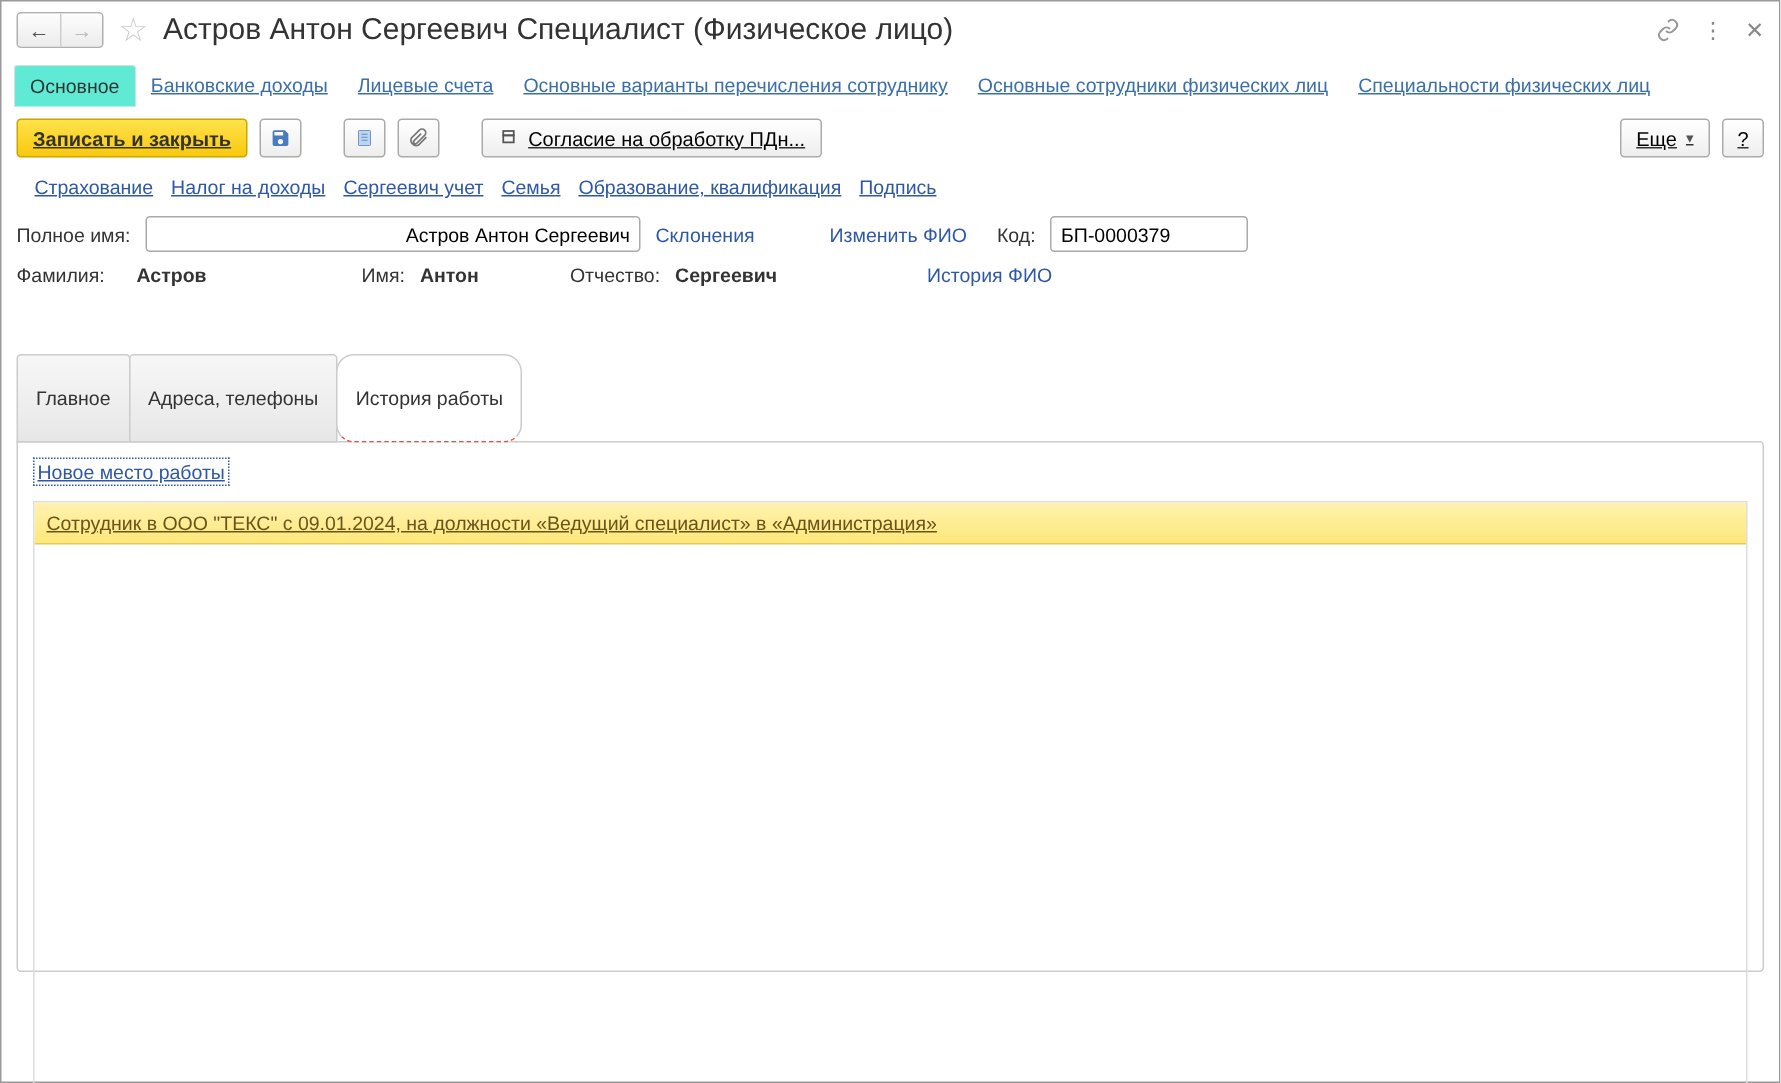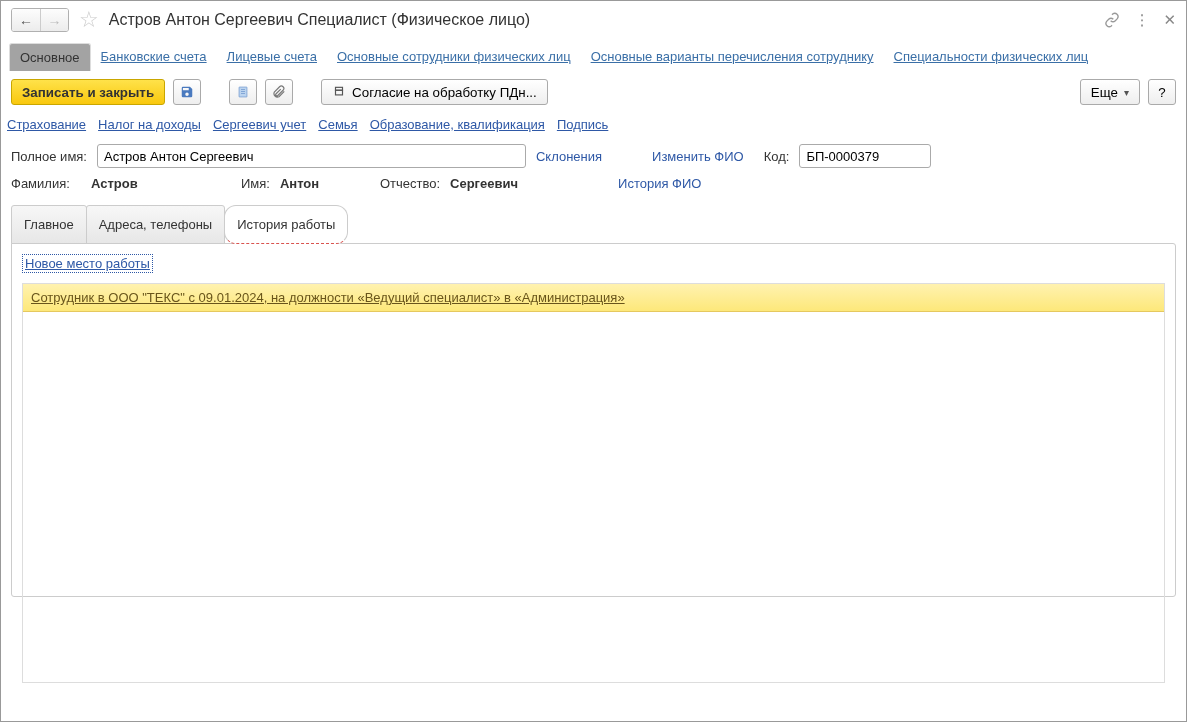--- a/index.html
+++ b/index.html
@@ -4,46 +4,46 @@
 <style>
   * { box-sizing: border-box; margin: 0; padding: 0; }
   body { font-family: Arial, sans-serif; font-size: 13px; color: #333; background: #fff; }
   .window { border: 1px solid #999; width: 1187px; height: 722px; position: relative; }
   .titlebar { display: flex; align-items: center; padding: 6px 10px 4px 10px; gap: 6px; }
   .nav-btns { display: flex; border: 1px solid #b0b0b0; border-radius: 3px; overflow: hidden; }
   .nav-btn { width: 28px; height: 22px; display: flex; align-items: center; justify-content: center; background: linear-gradient(#fdfdfd,#ececec); cursor: pointer; font-size: 14px; color: #555;}
   .nav-btn + .nav-btn { border-left: 1px solid #ccc; }
   .nav-btn.disabled{ color:#bbb; }
   .star { color: #ccc; font-size: 22px; cursor: pointer; margin-left: 4px; }
-  .title { font-size: 16px; font-weight: 400; margin-left: 4px; }
+  .title { font-size: 20px; font-weight: 400; margin-left: 4px; }
   .title-right { margin-left: auto; display: flex; gap: 14px; align-items: center; color: #888; }
   .title-right span { cursor: pointer; font-size: 15px;}
   
   .section-tabs { display: flex; gap: 0; padding: 6px 8px 0 8px; align-items:flex-start; flex-wrap:wrap;}
   .section-tab { padding: 6px 10px; color: #3a6fa7; cursor: pointer; text-decoration: underline; border-radius: 3px 3px 0 0;}
-  .section-tab.active { background: #a3a3a3; color: #333; text-decoration: none; border:1px solid #ddd; border-bottom:none;}
+  .section-tab.active { background: #5eead4; color: #333; text-decoration: none; border:1px solid #ddd; border-bottom:none;}
   
-  .toolbar { display: flex; align-items: center; padding: 8px 10px; gap: 8px; }
+  .toolbar { display: flex; align-items: center; padding: 8px 10px; gap: 8px; text-decoration: underline; }
   .btn { height: 26px; display: inline-flex; align-items: center; padding: 0 10px; border: 1px solid #aaa; border-radius: 3px; background: linear-gradient(#fff,#eee); cursor: pointer; gap:6px;}
   .btn.primary { background: linear-gradient(#ffe24a,#f9c80e); border-color:#c9a600; font-weight: bold; color:#333;}
   .btn.icon-only { padding: 0; width: 28px; justify-content: center; }
   .spacer { flex: 1; }
   .dropdown::after { content:" ▾"; font-size:10px; color:#555;}
   
-  .sublinks { display: flex; gap: 12px; padding: 4px 10px 8px 6px; }
+  .sublinks { display: flex; gap: 12px; padding: 4px 10px 8px 22px; }
   .sublinks a { color: #2e58a6; text-decoration: underline; cursor: pointer; }
   
   .form-row { display: flex; align-items: center; padding: 4px 10px; gap: 10px; }
   .label { font-size: 13px; color:#333; }
   .input { height: 24px; border: 1px solid #aaa; border-radius: 3px; padding: 0 6px; font-size: 13px; background:#fff;}
   .link { color: #2e58a6; cursor: pointer; }
   .bold { font-weight: bold; }
   
   .tabs2 { display: flex; padding: 10px 10px 0 10px; }
-  .tab2 { padding: 11px 12px; border:1px solid #ccc; background: linear-gradient(#f7f7f7,#e7e7e7); cursor:pointer; margin-right:-1px; border-radius: 3px 3px 0 0;}
+  .tab2 { padding: 21px 12px; border:1px solid #ccc; background: linear-gradient(#f7f7f7,#e7e7e7); cursor:pointer; margin-right:-1px; border-radius: 3px 3px 0 0; margin-top: 31px;}
   .tab2.active { background:#fff; border-bottom:1px solid #fff; position:relative; z-index:2; }
   .tab2.special{ border-bottom:1px dashed #d9534f; background:#fff;border-radius:12px;}
   
   .content-box { margin: 0 10px 10px 10px; border:1px solid #ccc; height: 354px; border-radius:0 3px 3px 3px; position:relative; top:-1px;}
   .content-inner{ padding:10px; }
   .newjob{ color:#2e58a6; text-decoration:underline; border:1px dotted #2e58a6; padding:1px 2px; display:inline-block; cursor:pointer;}
   .joblist{ margin-top:10px; border:1px solid #ddd; height:400px; overflow:auto;}
   .jobrow{ background: linear-gradient(#fff2b0,#fde87a); padding:6px 8px; border-bottom:1px solid #e5c85f;}
   .jobrow a{color:#69551b; text-decoration:underline; cursor:pointer;}
   svg{display:block;}
@@ -66,24 +66,24 @@
             <path d="M14 11a5 5 0 0 0-7 0l-3 3a5 5 0 0 0 7 7l1-1"></path>
           </svg>
       </span>
       <span>⋮</span>
       <span>✕</span>
     </div>
   </div>
 
   <div class="section-tabs">
     <span class="section-tab active">Основное</span>
-    <span class="section-tab">Банковские счета</span>
+    <span class="section-tab">Банковские доходы</span>
     <span class="section-tab">Лицевые счета</span>
+    <span class="section-tab">Основные варианты перечисления сотруднику</span>
     <span class="section-tab">Основные сотрудники физических лиц</span>
-    <span class="section-tab">Основные варианты перечисления сотруднику</span>
     <span class="section-tab">Специальности физических лиц</span>
   </div>
 
   <div class="toolbar">
     <button class="btn primary">Записать и закрыть</button>
     <button class="btn icon-only">
       <svg width="14" height="14" viewBox="0 0 24 24" fill="#4a7abf">
           <path d="M17 3H5a2 2 0 0 0-2 2v14a2 2 0 0 0 2 2h14a2 2 0 0 0 2-2V7l-4-4zM12 19a3 3 0 1 1 0-6 3 3 0 0 1 0 6zM15 9H5V5h10v4z"></path>
         </svg>
     </button>
@@ -118,21 +118,21 @@
     <a>Страхование</a>
     <a>Налог на доходы</a>
     <a>Сергеевич учет</a>
     <a>Семья</a>
     <a>Образование, квалификация</a>
     <a>Подпись</a>
   </div>
 
   <div class="form-row">
     <span class="label">Полное имя:</span>
-    <input class="input" style="width: 429px;" value="Астров Антон Сергеевич">
+    <input class="input" style="width: 330px; text-align: right;" value="Астров Антон Сергеевич">
     <a class="link">Склонения</a>
     <div style="width:30px"></div>
     <a class="link">Изменить ФИО</a>
     <span class="label" style="margin-left:10px">Код:</span>
     <input class="input" style="width: 132px;" value="БП-0000379">
   </div>
 
   <div class="form-row">
     <span class="label" style="width:70px">Фамилия:</span>
     <span class="bold" style="width:140px">Астров</span>

